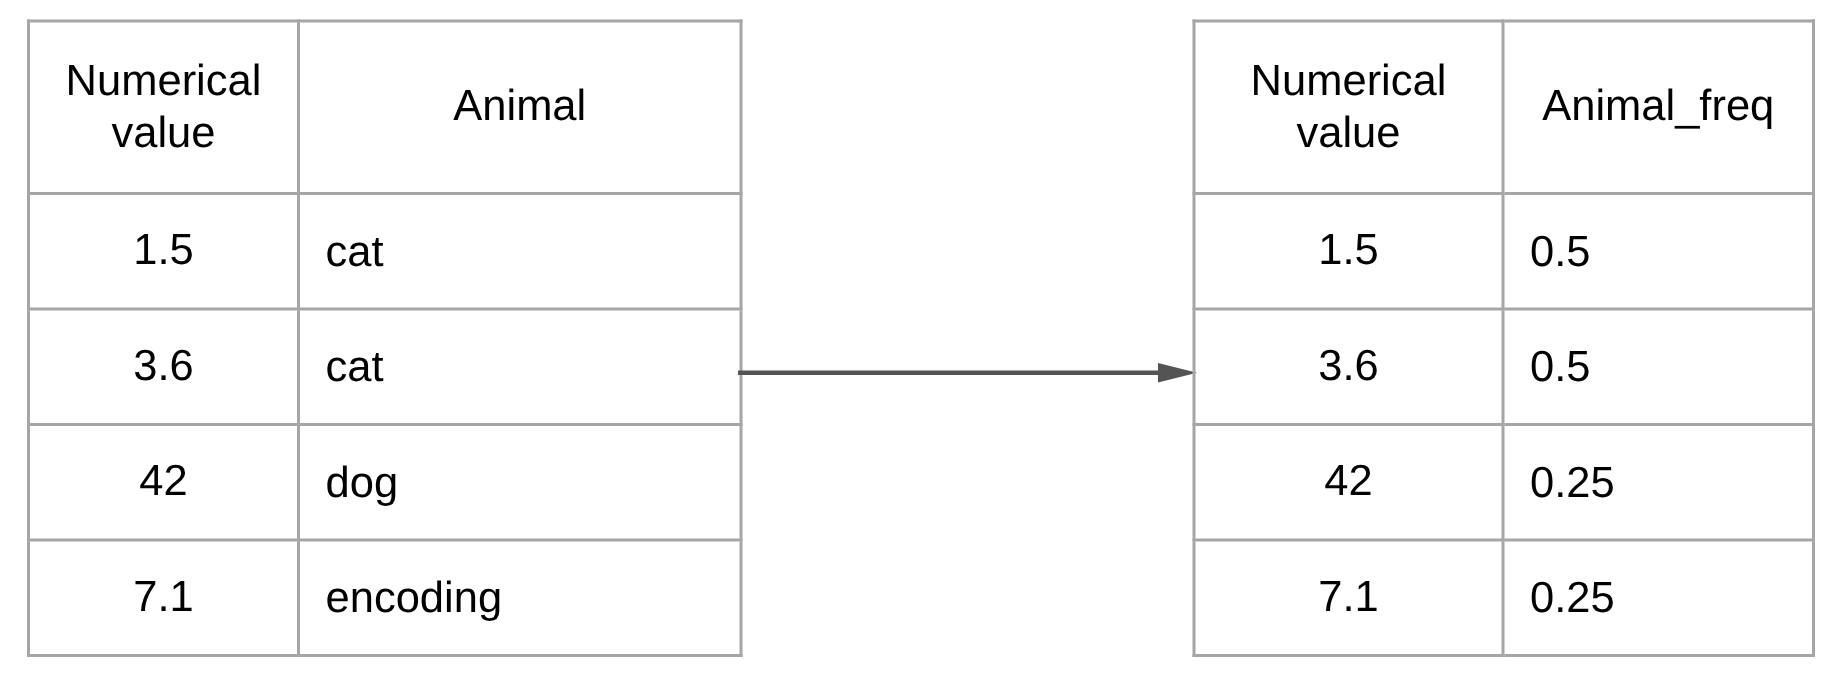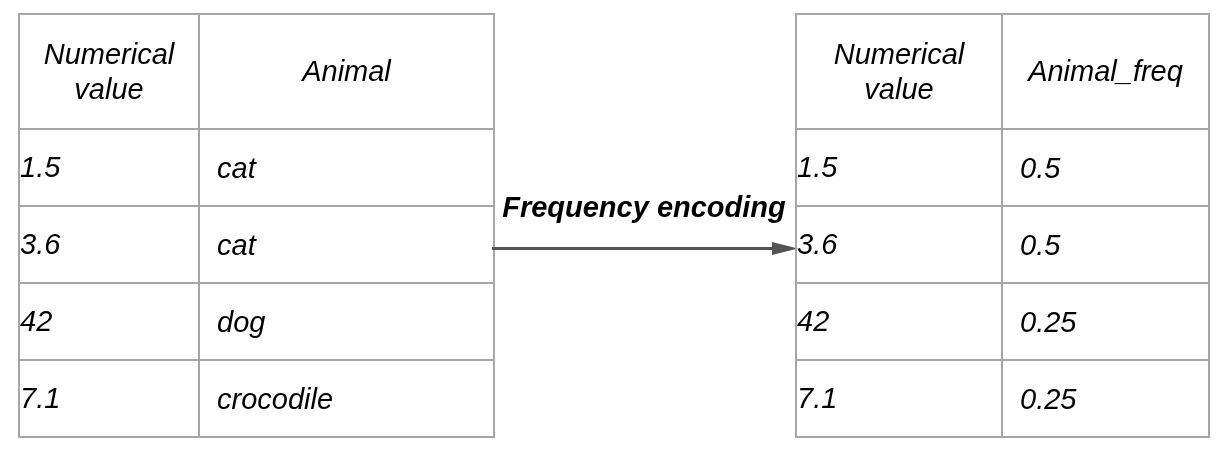--- a/index.html
+++ b/index.html
@@ -10,21 +10,20 @@
   body {
     width: 1222px;
     height: 462px;
     position: relative;
     font-family: "Liberation Sans", sans-serif;
     color: var(--text-color, #000);
   }
   .canvas {
     position: absolute;
     inset: 0;
-    font-style: italic;
   }
   table.tbl {
     position: absolute;
     border-collapse: collapse;
     table-layout: fixed;
     font-size: 29px;
     color: var(--text-color, #000);
   }
   #left-table  { left: 18px;  top: 13px; width: 475px; height: 425px; }
   #right-table { left: 795px; top: 13px; width: 413px; height: 425px; }
@@ -38,21 +37,21 @@
   }
   .tbl th {
     font-weight: normal;
     text-align: center;
     line-height: 1.2;
     padding: 0 10px;
   }
   .tbl thead tr { height: 115px; }
   .tbl tbody tr { height: 77px; }
   .tbl td.num {
-    text-align: left;
+    text-align: center;
     padding: 0;
   }
   .tbl td.txt {
     text-align: left;
     padding: 1px 0 0 17px;
   }
   .transform-label {
     position: absolute;
     left: 493px;
     top: 192px;
@@ -96,26 +95,25 @@
       <tr>
         <td class="num">3.6</td>
         <td class="txt">cat</td>
       </tr>
       <tr>
         <td class="num">42</td>
         <td class="txt">dog</td>
       </tr>
       <tr>
         <td class="num">7.1</td>
-        <td class="txt">crocodile</td>
+        <td class="txt">encoding</td>
       </tr>
     </tbody>
   </table>
 
-  <div class="transform-label">Frequency encoding</div>
   <svg class="arrow-svg" width="306" height="17" viewBox="0 0 306 17" aria-hidden="true">
     <line x1="0" y1="8.5" x2="284" y2="8.5"></line>
     <polygon points="280,2 306,8.5 280,15"></polygon>
   </svg>
 
   <table class="tbl" id="right-table">
     <colgroup>
         <col class="c1">
         <col class="c2">
       </colgroup>

